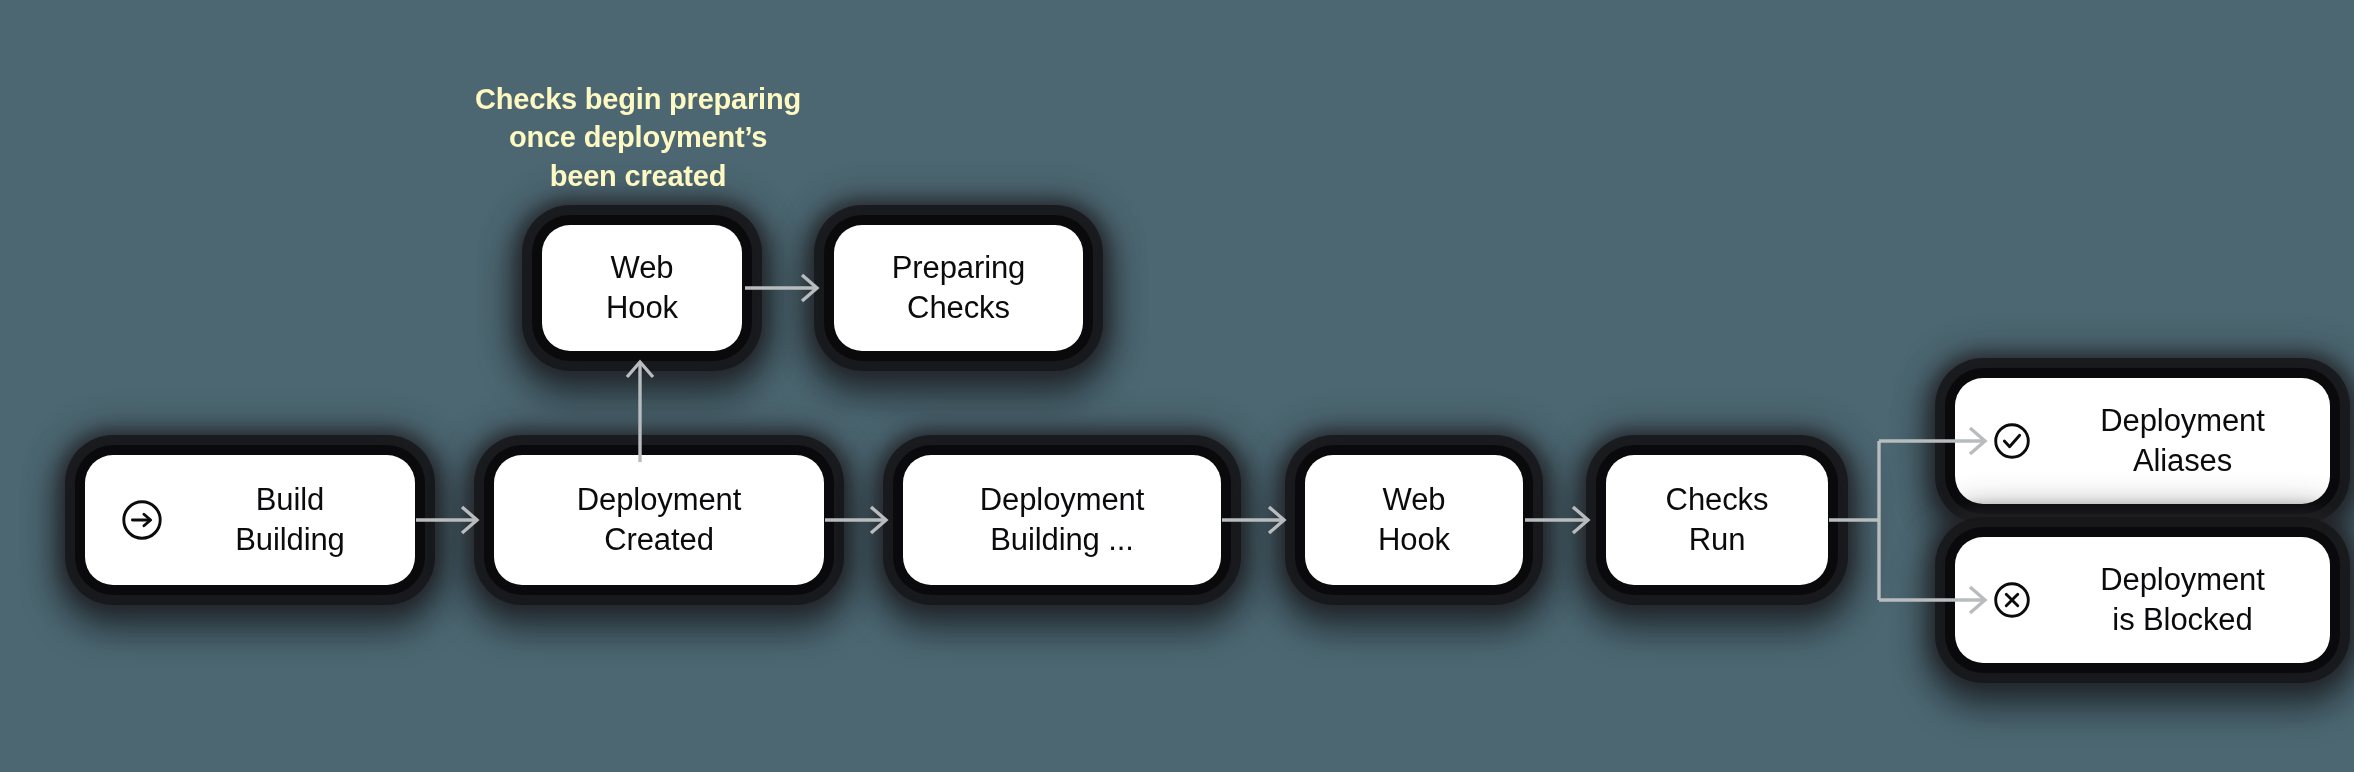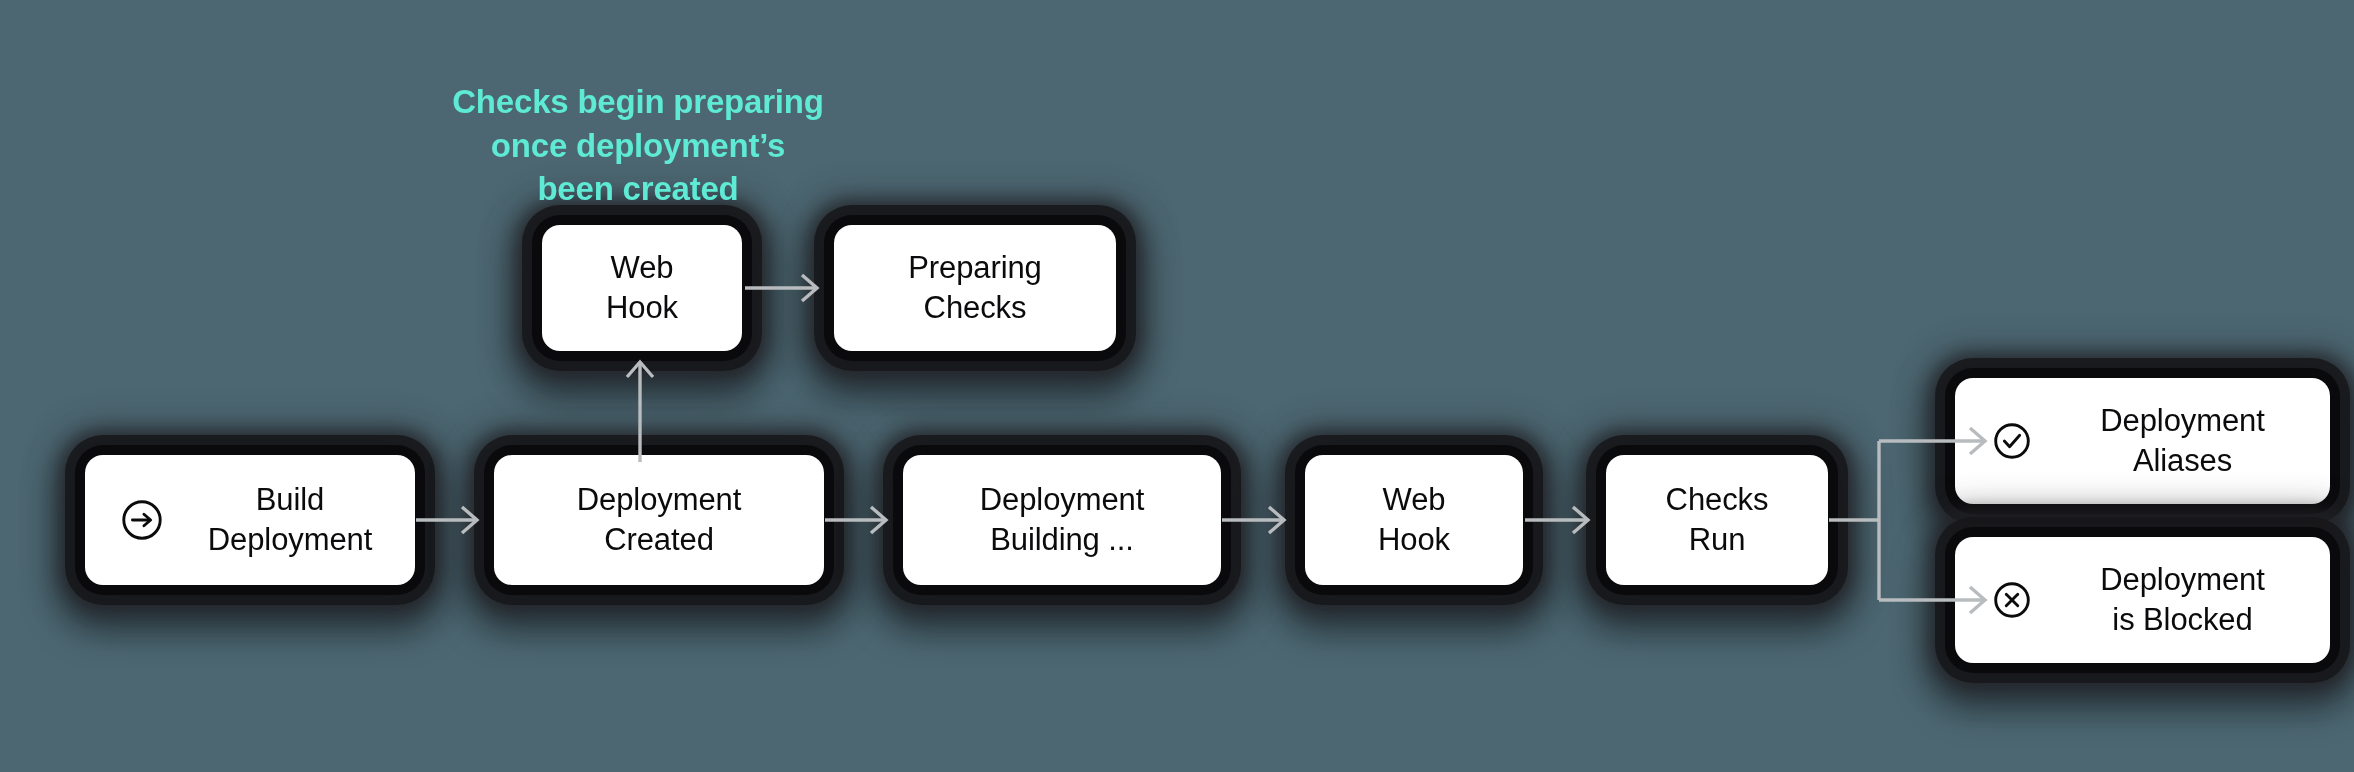--- a/index.html
+++ b/index.html
@@ -16,21 +16,21 @@
   #stage {
     position: relative;
     width: 2354px;
     height: 772px;
   }
 
   
   .node {
     position: absolute;
     background: #ffffff;
-    border-radius: 18px;
+    border-radius: 28px;
     display: flex;
     align-items: center;
     justify-content: center;
     gap: 26px;
     box-sizing: border-box;
     padding: 4px 26px;
     color: #0b0b0d;
     font-size: 31px;
     line-height: 1.28;
     font-weight: 400;
@@ -62,23 +62,23 @@
     flex: 0 0 auto;
     width: 46px;
     height: 46px;
     display: block;
   }
   .icon svg { display: block; width: 100%; height: 100%; }
 
   
   .caption {
     position: absolute;
-    color: #5eead4;
+    color: #fef9c3;
     font-weight: 700;
-    font-size: 33px;
+    font-size: 29px;
     line-height: 1.32;
     text-align: center;
     white-space: pre-line;
     letter-spacing: -0.2px;
     z-index: 5;
   }
 
   
   .connectors {
     position: absolute;
@@ -151,35 +151,35 @@
   <div class="caption" style="left:452px; top:80px; width:372px;">Checks begin preparing
 once deployment’s
 been created</div>
 
 
   <div class="node" style="left:542px; top:225px; width:200px; height:126px;">
     <span class="label">Web
 Hook</span>
   </div>
 
-  <div class="node" style="left:834px; top:225px; width:282px; height:126px;">
+  <div class="node" style="left:834px; top:225px; width:249px; height:126px;">
     <span class="label">Preparing
 Checks</span>
   </div>
 
   <div class="node with-icon" style="left:85px; top:455px; width:330px; height:130px;">
     <span class="icon">
       <svg viewBox="0 0 48 48">
         <circle cx="24" cy="24" r="19" fill="none" stroke="#0b0b0d" stroke-width="3"></circle>
         <line x1="14" y1="24" x2="32" y2="24" stroke="#0b0b0d" stroke-width="3" stroke-linecap="round"></line>
         <polyline points="26,18 33,24 26,30" fill="none" stroke="#0b0b0d" stroke-width="3" stroke-linecap="round" stroke-linejoin="round"></polyline>
       </svg>
     </span>
     <span class="label">Build
-Deployment</span>
+Building</span>
   </div>
 
   <div class="node" style="left:494px; top:455px; width:330px; height:130px;">
     <span class="label">Deployment
 Created</span>
   </div>
 
   <div class="node" style="left:903px; top:455px; width:318px; height:130px;">
     <span class="label">Deployment
 Building ...</span>

